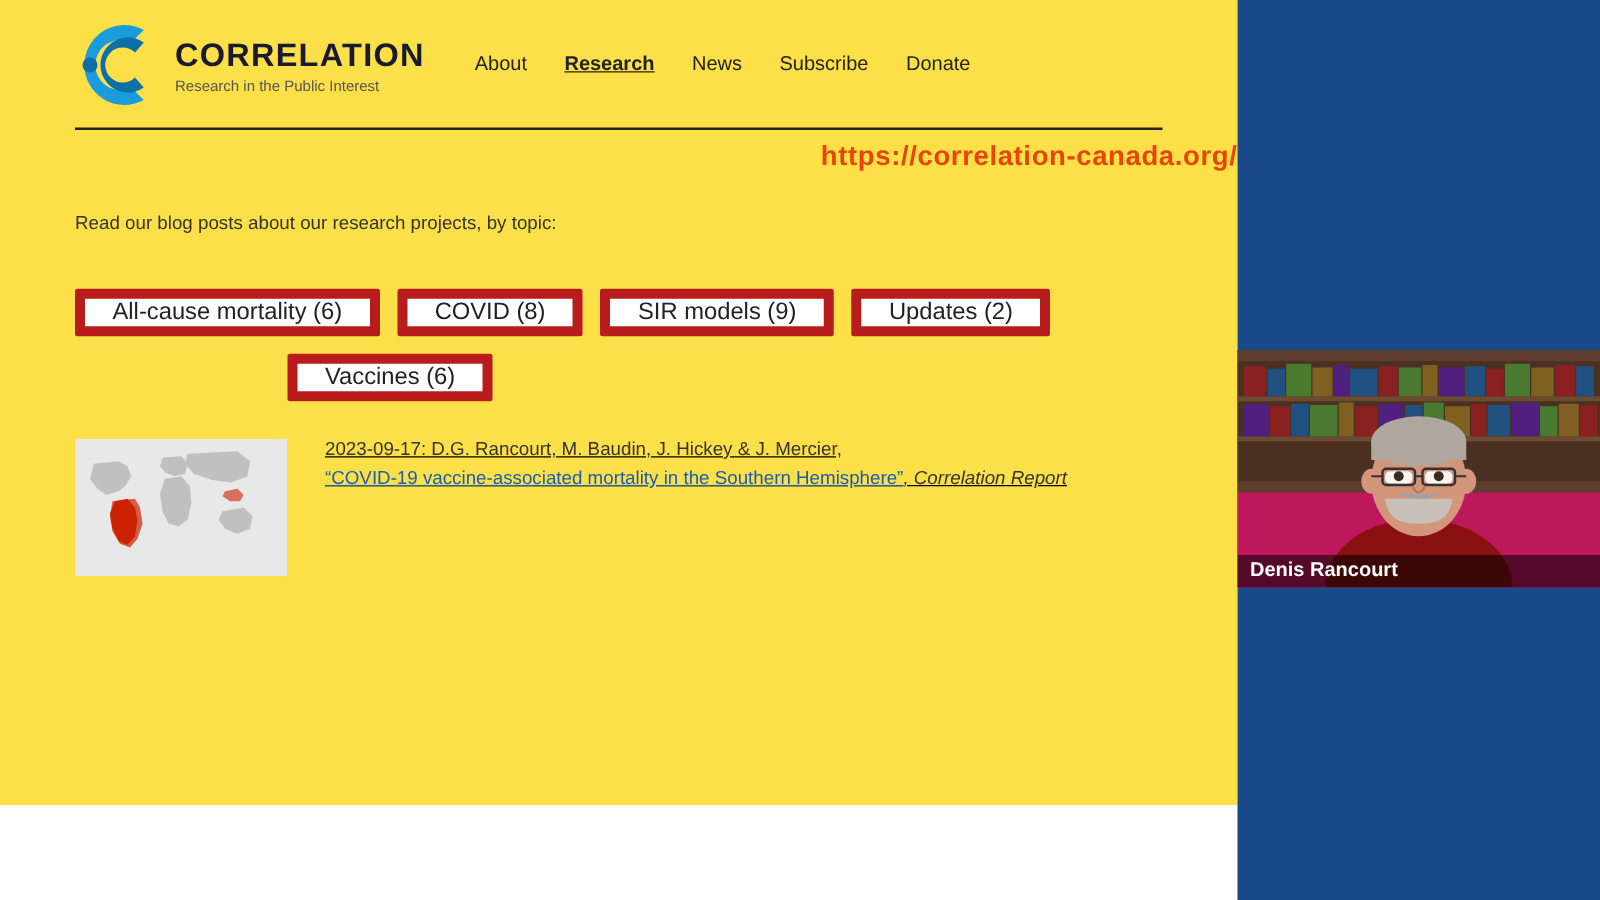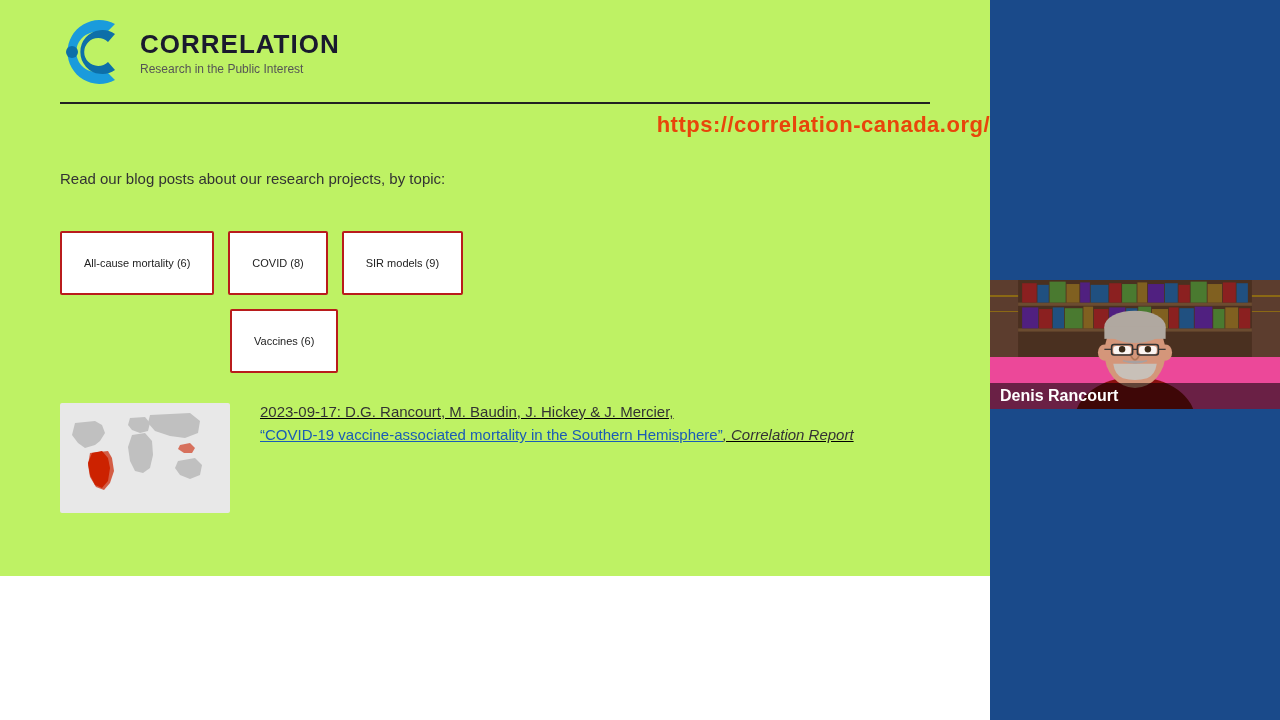--- a/index.html
+++ b/index.html
@@ -1,21 +1,21 @@
 <!DOCTYPE html>
 <html><head>
   <meta charset="utf-8">
   <style>
     * { margin: 0; padding: 0; box-sizing: border-box; }
     body { font-family: Arial, sans-serif; background: #fff; width: 1280px; height: 720px; overflow: hidden; display: flex; }
 
     .main-content {
       width: 990px;
-      height: 576px;
-      background: #bef264;
+      height: 644px;
+      background: #fde047;
       overflow: hidden;
       flex-shrink: 0;
     }
 
     
     .header {
       display: flex;
       align-items: center;
       padding: 12px 60px 10px 60px;
     }
@@ -96,24 +96,24 @@
       padding: 20px 60px 20px 60px;
     }
 
     .intro-text {
       font-size: 15px;
       color: #333;
       margin-bottom: 44px;
     }
 
     .topic-btn {
-      border: 2px solid #b91c1c;
+      border: 8px solid #b91c1c;
       background: #fff;
-      padding: 24px 22px;
-      font-size: 11px;
+      padding: 0 22px;
+      font-size: 19px;
       color: #222;
       cursor: pointer;
       border-radius: 2px;
     }
 
     
     .complete-list-text {
       font-size: 15px;
       color: #333;
       margin-bottom: 20px;
@@ -161,22 +161,22 @@
     }
 
     .video-area {
       margin-top: 280px;
       position: relative;
       width: 100%;
     }
 
     .video-frame {
       width: 100%;
-      height: 129px;
-      background: #ec4899;
+      height: 190px;
+      background: #be185d;
       position: relative;
       overflow: hidden;
     }
 
     .bookshelves {
       position: absolute;
       top: 0;
       left: 0;
       width: 100%;
       height: 60%;
@@ -216,33 +216,41 @@
         <circle cx="12" cy="40" r="6" fill="#0d6fa8"></circle>
       </svg>
       <div class="logo-text">
         <div class="logo-correlation">
           <span class="co">CO</span><span class="rrelation">RRELATION</span>
         </div>
         <div class="logo-subtitle">Research in the Public Interest</div>
       </div>
     </div>
 
+    <nav class="nav">
+      <a href="#">About</a>
+      <a href="#" class="active">Research</a>
+      <a href="#">News</a>
+      <a href="#">Subscribe</a>
+      <a href="#">Donate</a>
+    </nav>
   </div>
 
   <div class="header-divider"></div>
 
   <div class="url-bar">https://correlation-canada.org/</div>
 
   <div class="body-content">
     <p class="intro-text">Read our blog posts about our research projects, by topic:</p>
 
     <div style="display:flex; gap:14px; margin-bottom:14px; flex-wrap:wrap;">
       <button class="topic-btn">All-cause mortality (6)</button>
       <button class="topic-btn">COVID (8)</button>
       <button class="topic-btn">SIR models (9)</button>
+      <button class="topic-btn">Updates (2)</button>
     </div>
 
     <div style="display:flex; gap:14px; margin-bottom:30px; padding-left: 170px;">
       <button class="topic-btn">Vaccines (6)</button>
     </div>
 
 
     <div class="paper-entry">
 
       <div>

